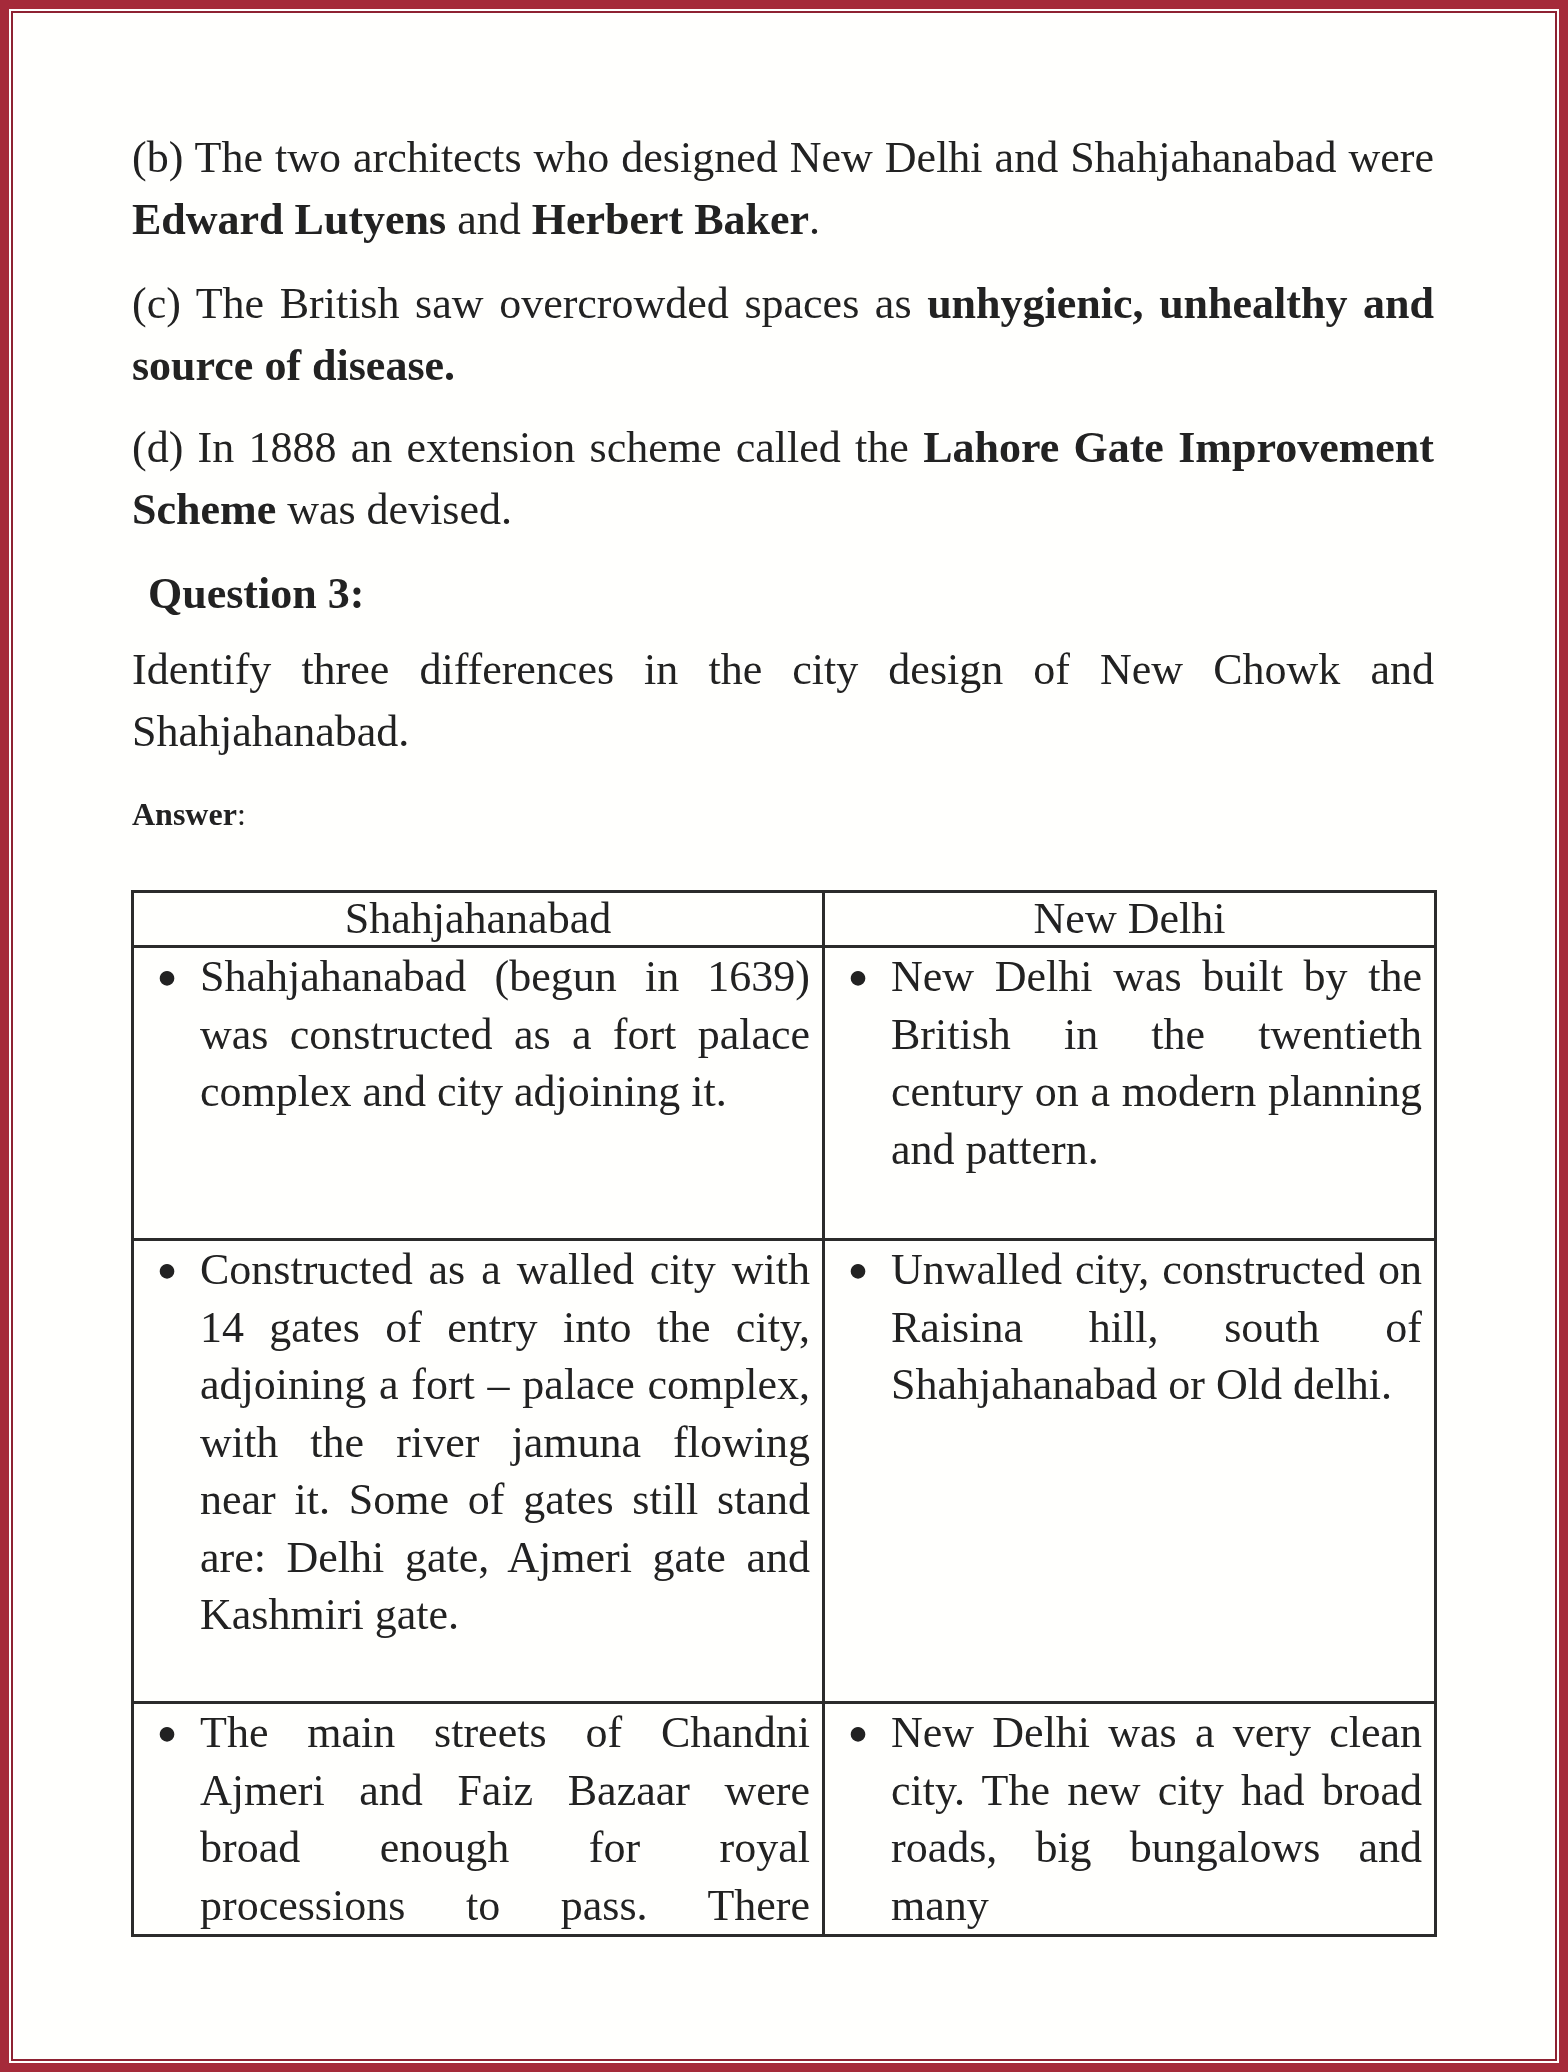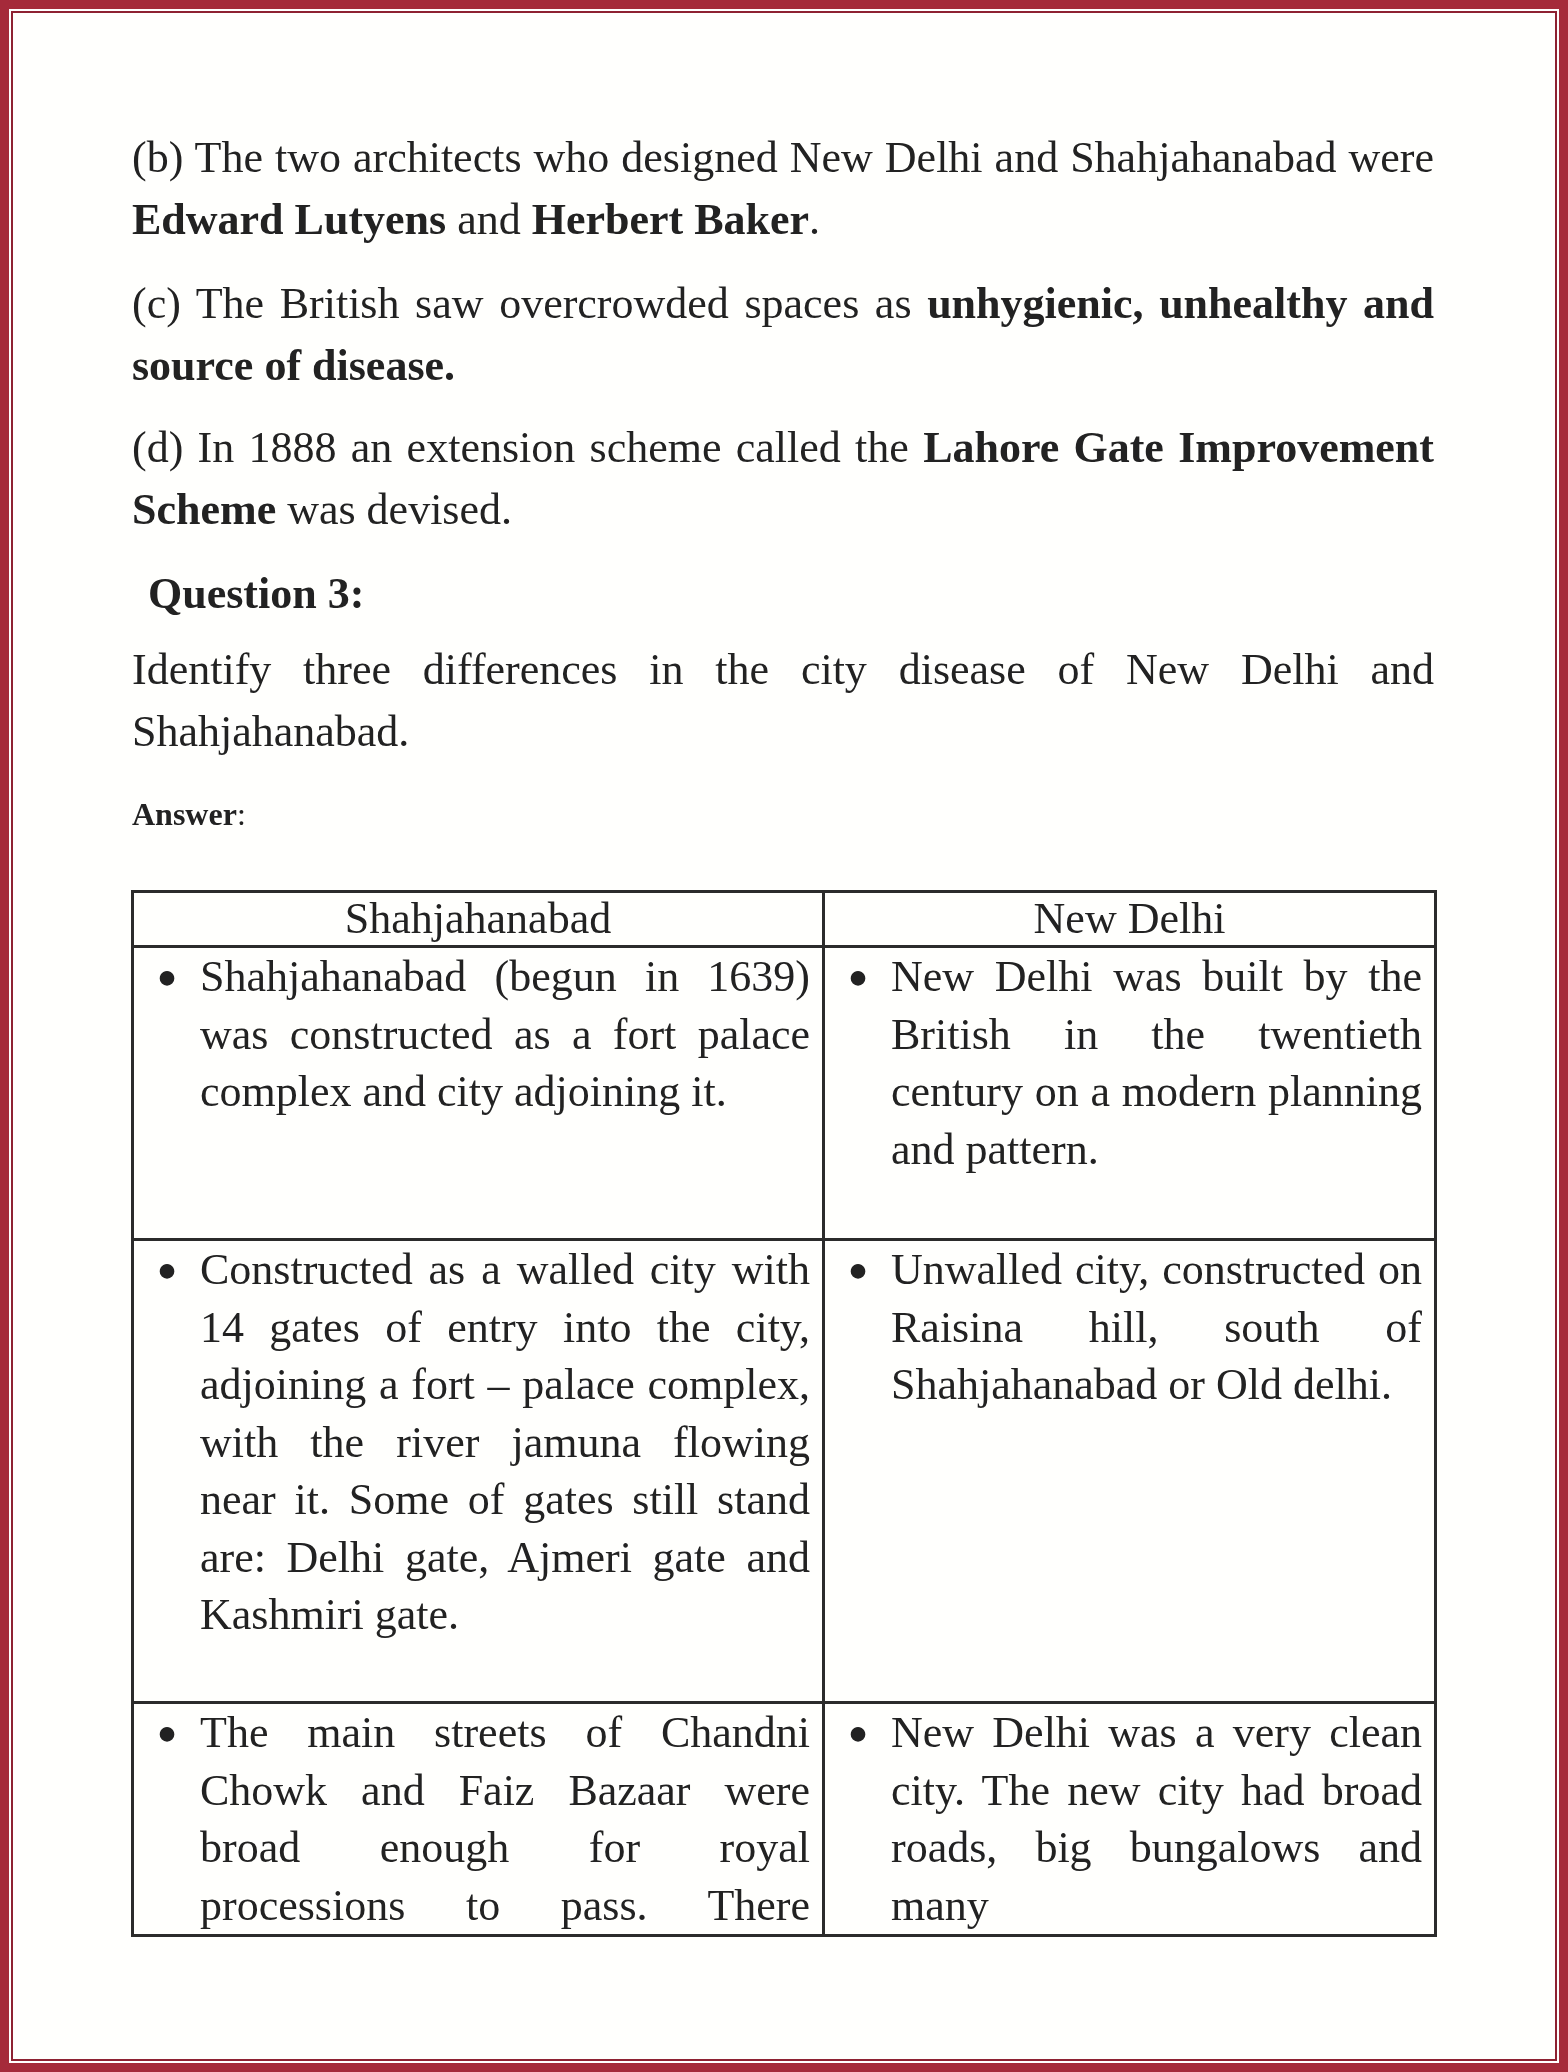--- a/index.html
+++ b/index.html
@@ -107,21 +107,21 @@
 
 <div class="content">
   <p class="para para-b"><span>(b) The two architects who designed New Delhi and Shahjahanabad were </span><b>Edward Lutyens</b><span> and </span><b>Herbert Baker</b><span>.</span></p>
 
   <p class="para para-c"><span>(c) The British saw overcrowded spaces as </span><b>unhygienic, unhealthy and source of disease.</b></p>
 
   <p class="para para-d"><span>(d) In 1888 an extension scheme called the </span><b>Lahore Gate Improvement Scheme</b><span> was devised.</span></p>
 
   <h3 class="q-heading">Question 3:</h3>
 
-  <p class="para q-text">Identify three differences in the city disease of New Delhi and Shahjahanabad.</p>
+  <p class="para q-text">Identify three differences in the city design of New Chowk and Shahjahanabad.</p>
 
   <p class="answer-label"><b>Answer</b><span>:</span></p>
 </div>
 
 <table class="cmp">
   <colgroup>
     <col style="width:691px">
     <col style="width:612px">
   </colgroup>
   <thead>
@@ -156,21 +156,21 @@
         <div class="cell-item">
           <span class="bullet">●</span>
           <span class="cell-text">Unwalled city, constructed on Raisina hill, south of Shahjahanabad or Old delhi.</span>
         </div>
       </td>
     </tr>
     <tr class="row3">
       <td>
         <div class="cell-item">
           <span class="bullet">●</span>
-          <span class="cell-text">The main streets of Chandni Chowk and Faiz Bazaar were broad enough for royal processions to pass. There</span>
+          <span class="cell-text">The main streets of Chandni Ajmeri and Faiz Bazaar were broad enough for royal processions to pass. There</span>
         </div>
       </td>
       <td>
         <div class="cell-item">
           <span class="bullet">●</span>
           <span class="cell-text">New Delhi was a very clean city. The new city had broad roads, big bungalows and many</span>
         </div>
       </td>
     </tr>
   </tbody>

